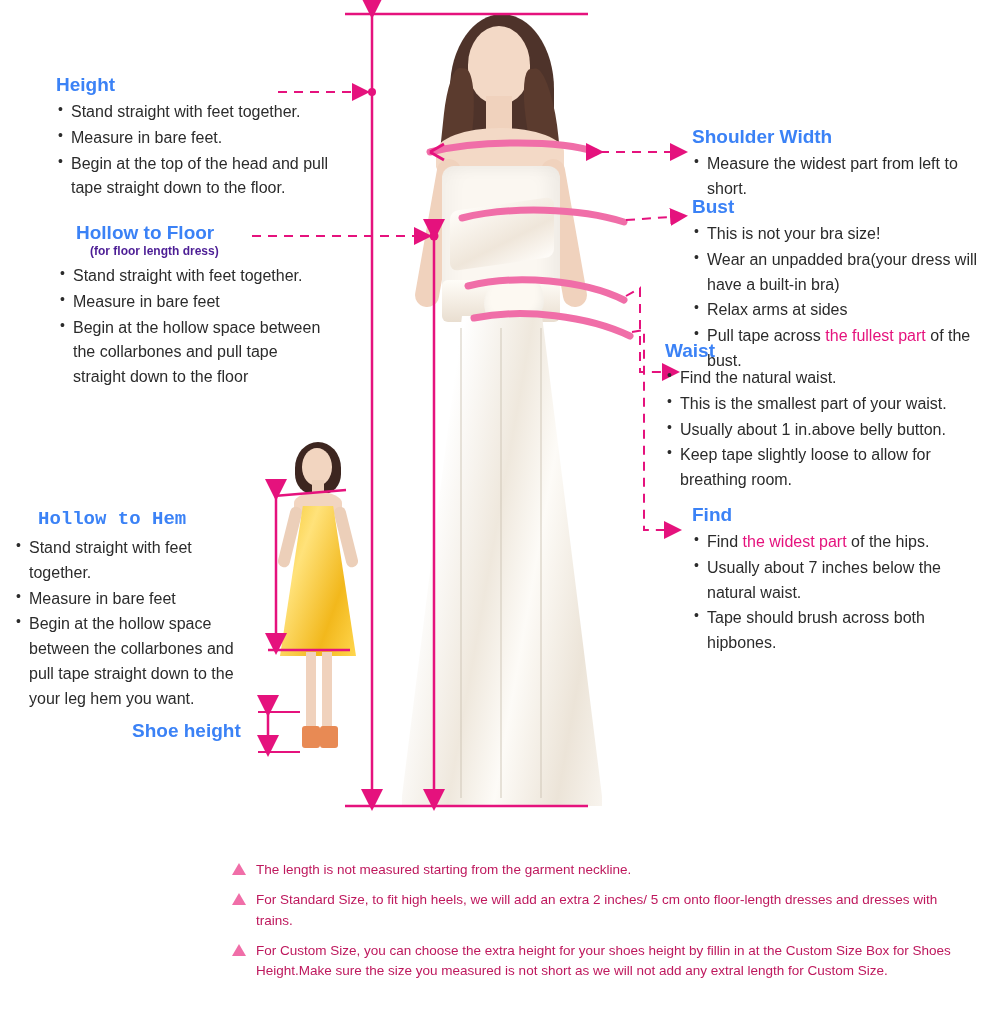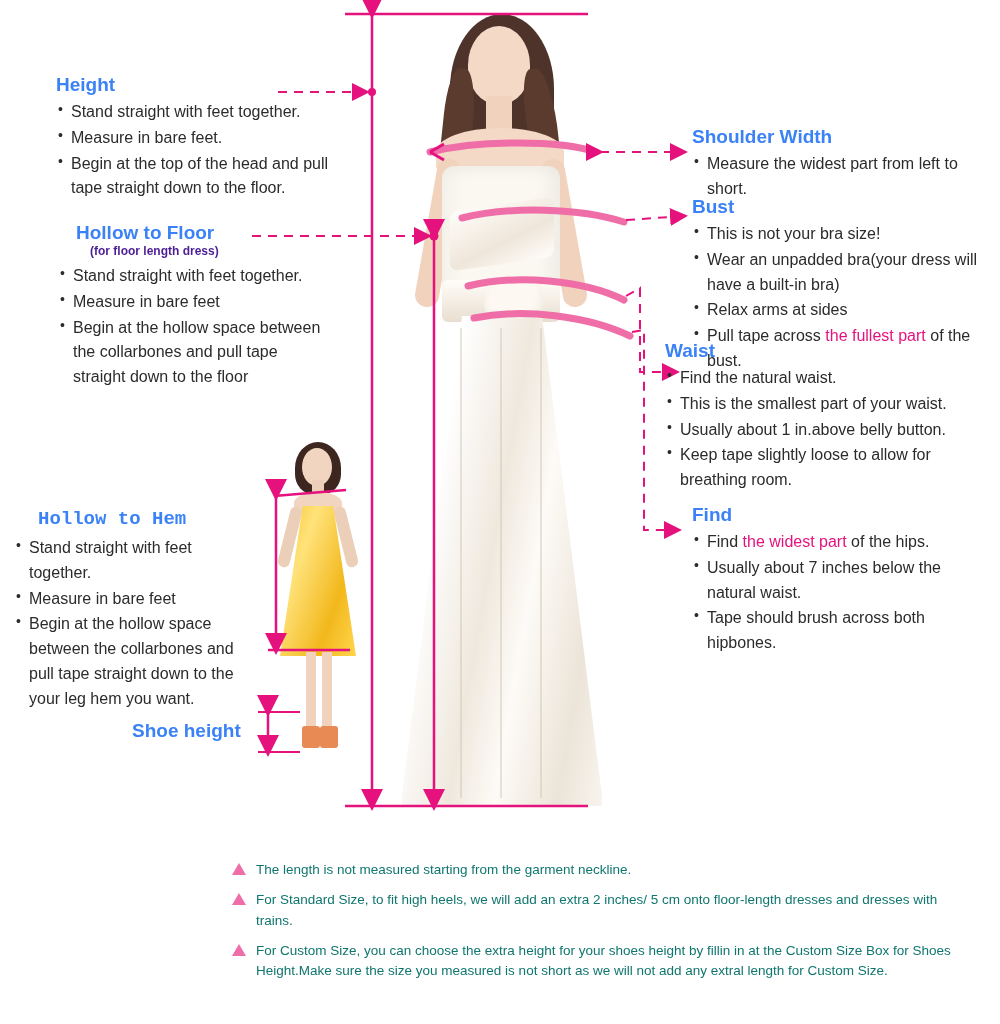--- a/index.html
+++ b/index.html
@@ -306,21 +306,21 @@
   #notes {
     position: absolute;
     left: 232px;
     top: 860px;
     width: 740px;
   }
   #notes .note {
     position: relative;
     padding-left: 24px;
     margin-bottom: 10px;
-    color: #0f766e;
+    color: #be185d;
     font-size: 13.5px;
     line-height: 1.5;
   }
   #notes .note .tri {
     position: absolute;
     left: 0;
     top: 3px;
     width: 0;
     height: 0;
     border-left: 7px solid transparent;

